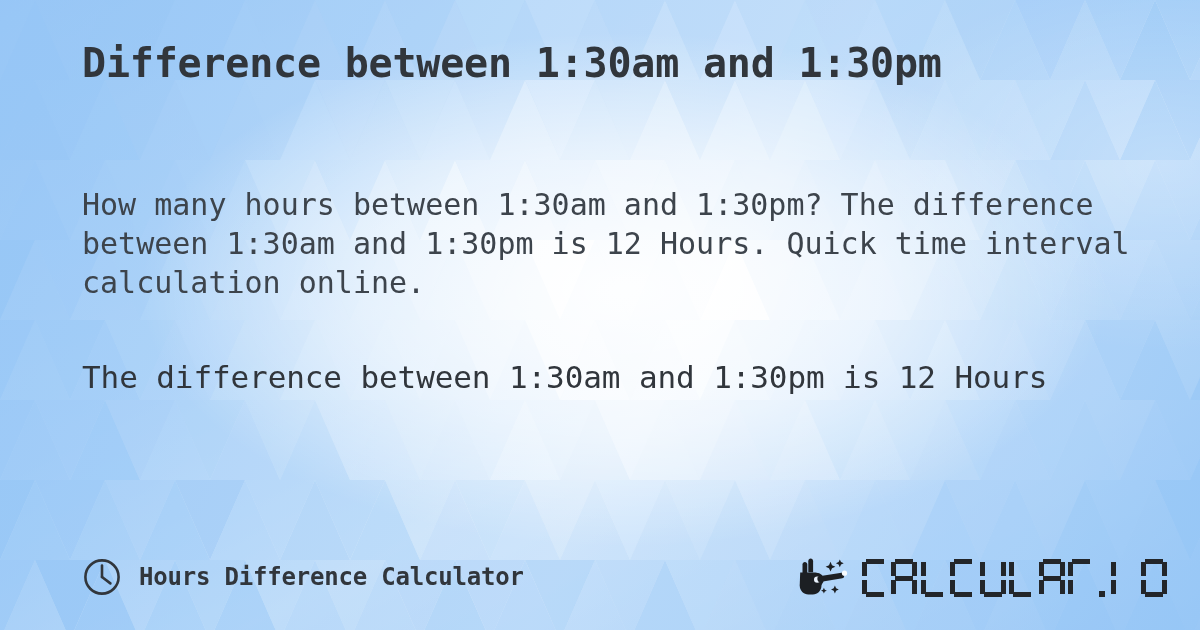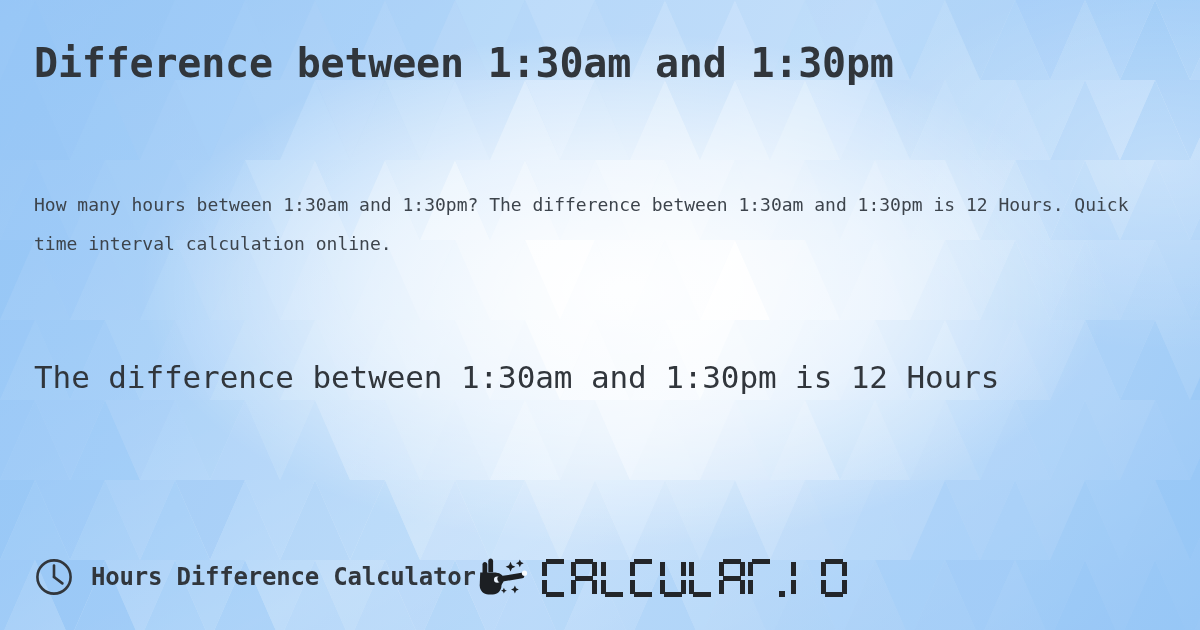--- a/index.html
+++ b/index.html
@@ -41,20 +41,21 @@
     pointer-events: none;
   }
 
   
   .content {
     position: relative;
     z-index: 3;
     padding: 0 34px;
     height: 100%;
     box-sizing: border-box;
+    margin-left: 48px;
   }
 
   .page-title {
     position: absolute;
     left: 34px;
     top: 40px;
     right: 34px;
     margin: 0;
     font-size: 40px;
     line-height: 1.18;
@@ -63,21 +64,21 @@
     color: #31363c;
     font-family: "DejaVu Sans Mono", "Liberation Mono", monospace;
   }
 
   .description {
     position: absolute;
     left: 34px;
     top: 185px;
     width: 1110px;
     margin: 0;
-    font-size: 18px;
+    font-size: 30px;
     line-height: 39px;
     font-weight: 400;
     color: #3d444c;
     font-family: "DejaVu Sans Mono", "Liberation Mono", monospace;
   }
 
   .result-heading {
     position: absolute;
     left: 34px;
     top: 353px;
@@ -93,20 +94,21 @@
 
   
   .footer {
     position: absolute;
     left: 34px;
     right: 30px;
     bottom: 26px;
     height: 54px;
     display: flex;
     align-items: center;
+    justify-content: space-between;
   }
   .footer-left {
     display: flex;
     align-items: center;
     gap: 17px;
   }
   .clock-icon { display: block; flex: none; }
   .footer-label {
     font-size: 24px;
     font-weight: 700;

